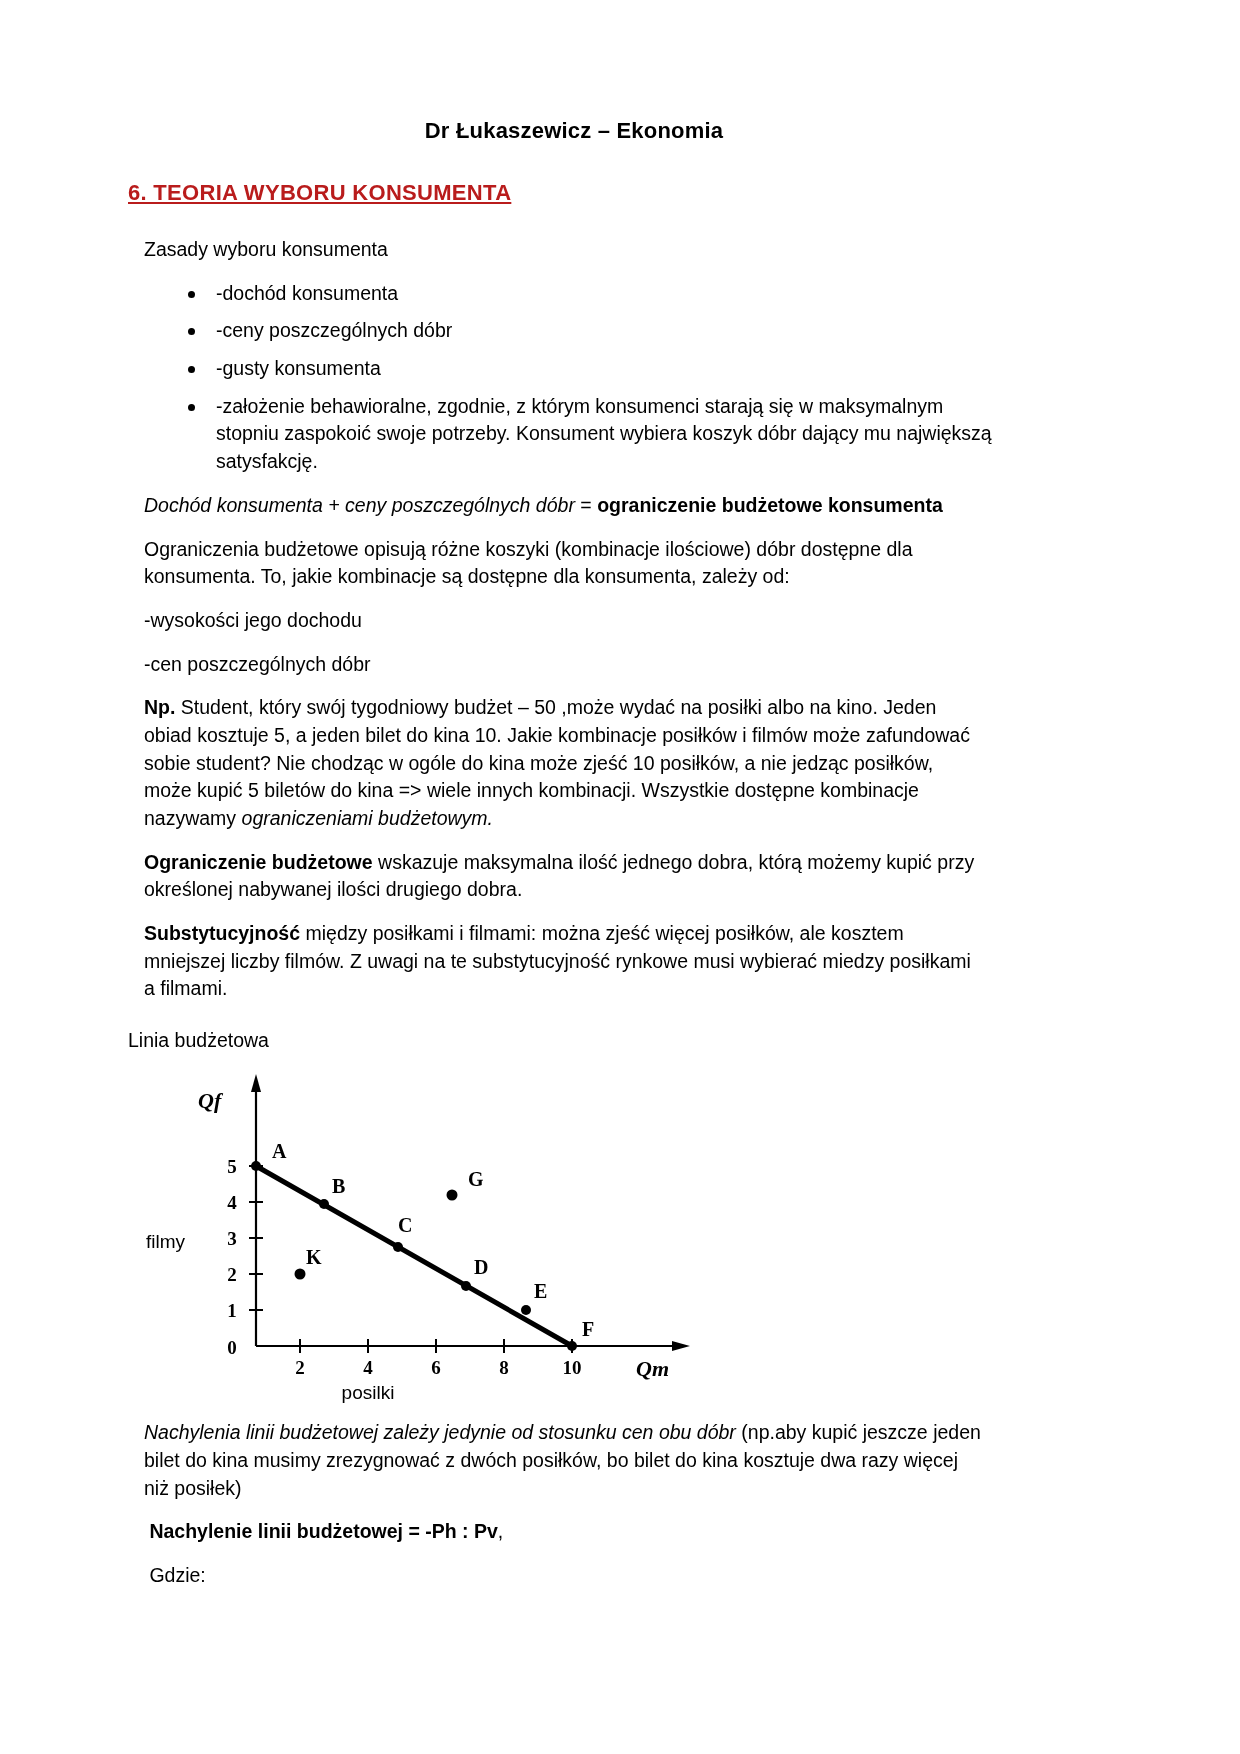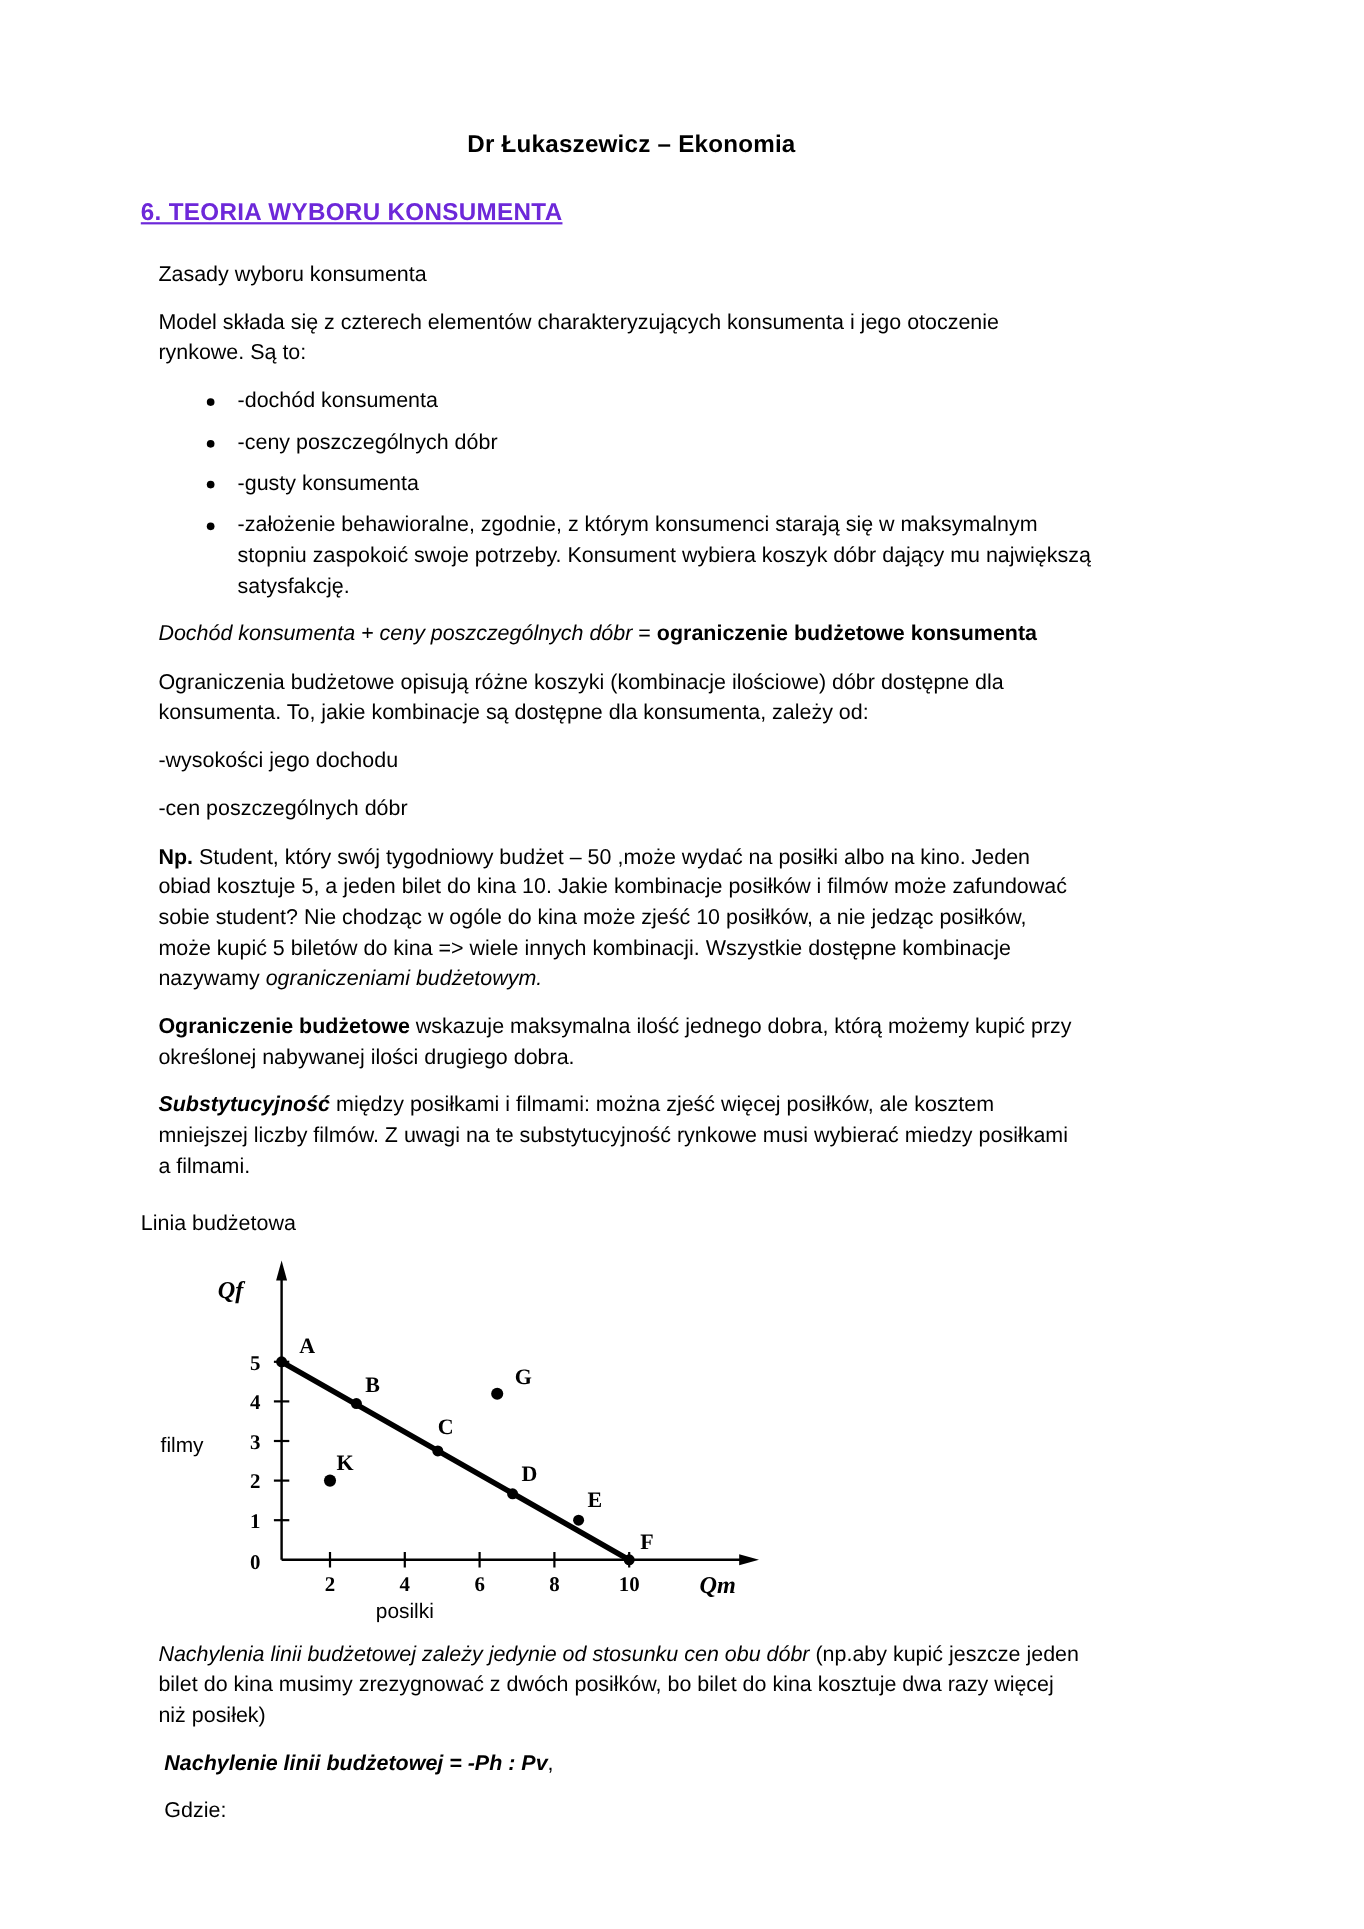--- a/index.html
+++ b/index.html
@@ -34,21 +34,21 @@
     text-align: center;
     font-size: 22px;
     font-weight: bold;
     letter-spacing: 0.2px;
     margin: 0 0 36px 0;
     padding-left: 20px;
   }
 
   
   .section-heading {
-    color: #6d28d9;
+    color: #b91c1c;
     font-weight: bold;
     font-size: 22px;
     text-decoration: underline;
     letter-spacing: 0.3px;
     margin: 0 0 30px 0;
   }
 
   
   p.para {
     font-size: 19.5px;
@@ -75,21 +75,21 @@
     left: 0;
     top: 11px;
     width: 7px;
     height: 7px;
     border-radius: 50%;
     background: #000;
   }
 
   i, em { }
   b, strong { font-weight: bold; }
-  .bi { font-style: italic; font-weight: bold; }
+  .bi { font-weight: bold; }
 
   
   .chart-caption {
     font-size: 19.5px;
     margin: 26px 0 0 0;
   }
   .chart-wrap {
     position: relative;
     width: 600px;
     height: 345px;
@@ -106,21 +106,20 @@
 <body>
 
 <div class="page">
   <div class="content">
 
     <div class="doc-title">Dr Łukaszewicz – Ekonomia</div>
 
     <div class="section-heading">6. TEORIA WYBORU KONSUMENTA</div>
 
     <p class="para">Zasady wyboru konsumenta</p>
-    <p class="para">Model składa się z czterech elementów charakteryzujących konsumenta i jego otoczenie rynkowe. Są to:</p>
 
     <ul class="bullets">
       <li>-dochód konsumenta</li>
       <li>-ceny poszczególnych dóbr</li>
       <li>-gusty konsumenta</li>
       <li>-założenie behawioralne, zgodnie, z którym konsumenci starają się w maksymalnym stopniu zaspokoić swoje potrzeby. Konsument wybiera koszyk dóbr dający mu największą satysfakcję.</li>
     </ul>
 
     <p class="para gap-before"><i>Dochód konsumenta + ceny poszczególnych dóbr</i><span> = </span><b>ograniczenie budżetowe konsumenta</b></p>
 

